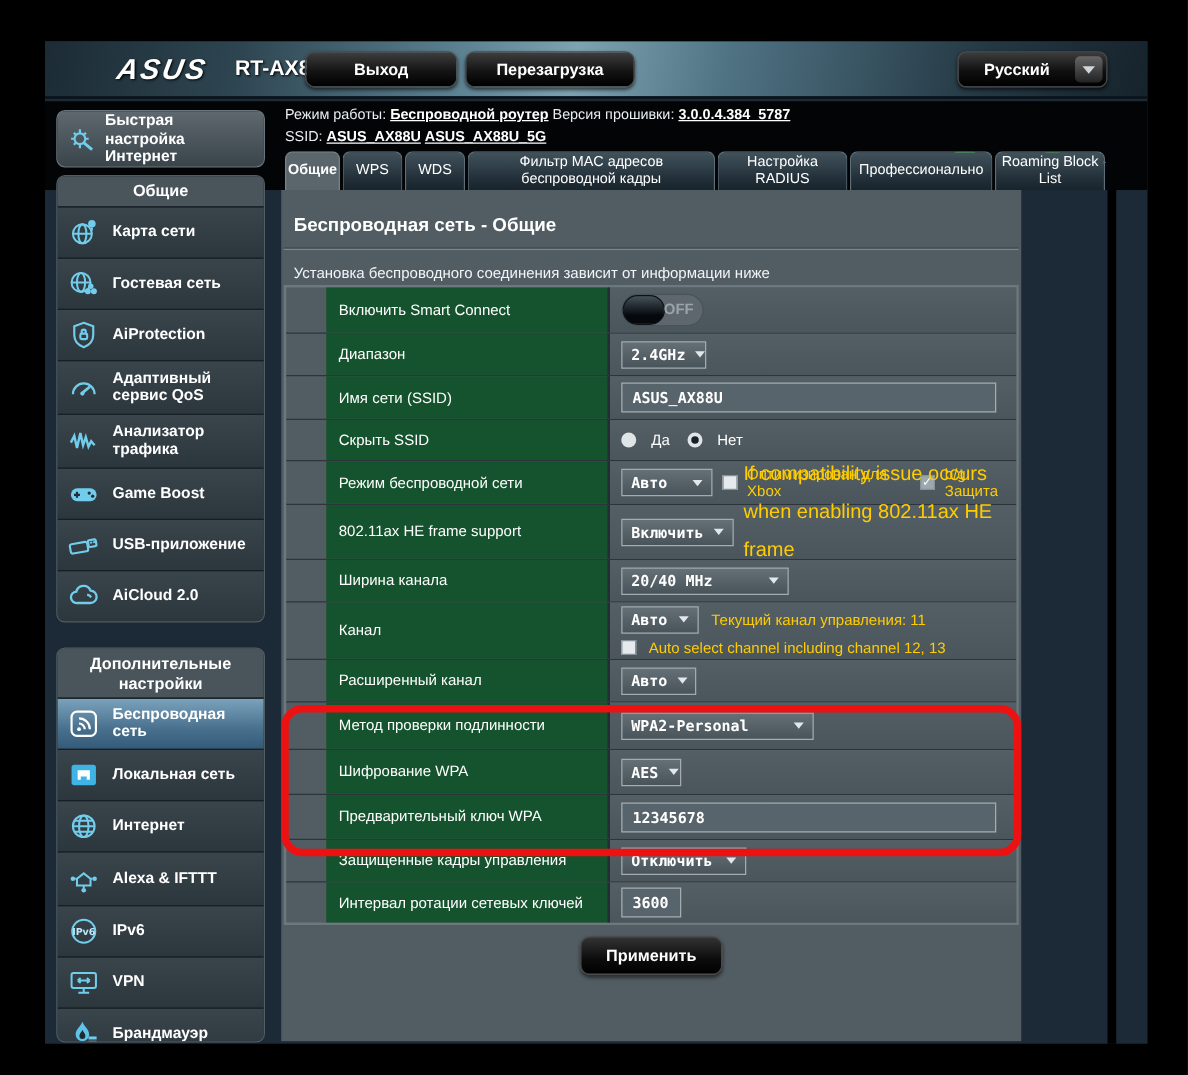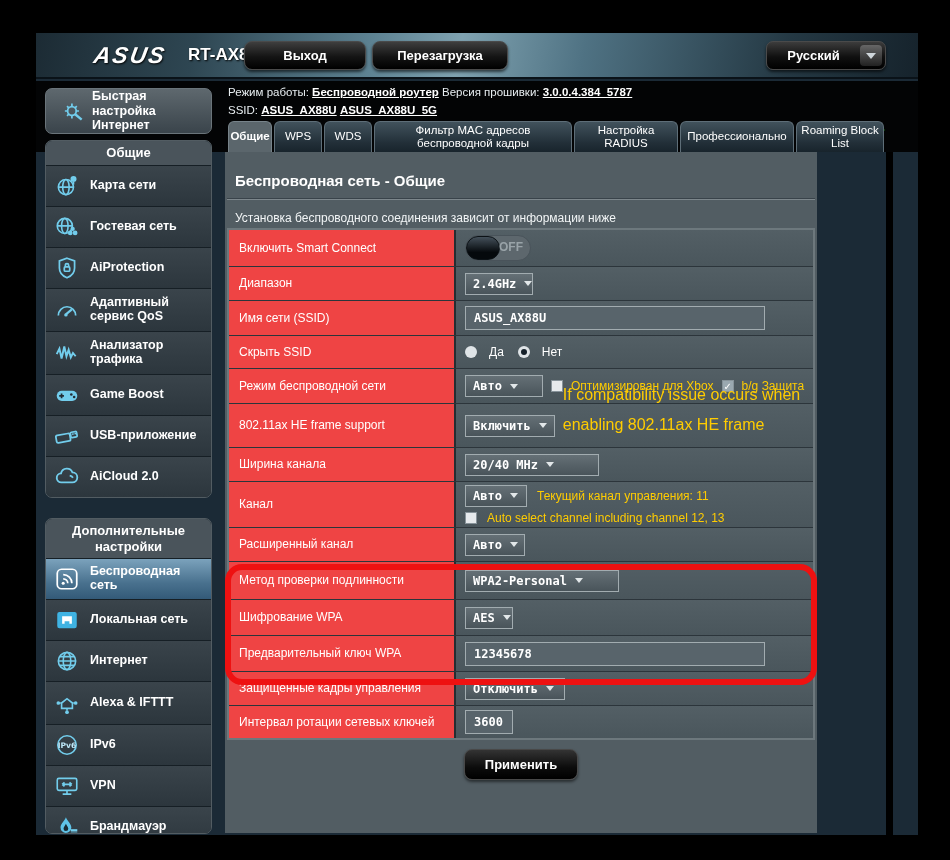--- a/index.html
+++ b/index.html
@@ -37,54 +37,54 @@
   .band-icons { position:absolute; right:32px; top:40px; display:flex; align-items:center; gap:13px; }
   .apptxt { color:#1dd11d; font-weight:bold; font-size:14px; }
   .tabs { position:absolute; left:192px; bottom:0; display:flex; gap:2px; align-items:flex-end; }
   .tab { height:31px; border:1px solid #5e6e78; border-bottom:none; border-radius:6px 6px 0 0;
     background:linear-gradient(#41525c,#222f38 70%,#18242c); color:#fff; font-size:11.5px; text-align:center;
     display:flex; align-items:center; justify-content:center; line-height:1.15; cursor:pointer; padding:0 4px; }
   .tab.active { background:#5b666c; border-color:#77838a; font-weight:bold; }
 
   
   .quickbox { position:absolute; left:9px; top:55px; width:167px; height:46px; border:1px solid #6a747a; border-radius:7px;
-    background:linear-gradient(#5e686e,#3a444b); display:flex; align-items:center; gap:6px; padding:0 14px; cursor:pointer; }
+    background:linear-gradient(#5e686e,#3a444b); display:flex; align-items:center; gap:6px; padding:0 6px; cursor:pointer; }
   .quickbox .qlabel { color:#fff; font-weight:bold; font-size:12.5px; line-height:1.15; }
   .sgroup { position:absolute; left:9px; width:167px; border:1px solid #525c62; border-radius:7px; background:#242e35; overflow:hidden; }
   .sgroup.g1 { top:107px; }
   .sgroup.g2 { top:485px; height:316px; }
   .ghead { background:#4a545b; color:#fff; font-weight:bold; font-size:13px; text-align:center; padding:4px 10px; line-height:1.2; }
   .sitem { display:flex; align-items:center; gap:8px; padding:4px 6px; border-top:1px solid #161f25;
     background:linear-gradient(#3a444b,#2c363d); color:#fff; font-weight:bold; font-size:12.5px; line-height:1.1; cursor:pointer; }
   .sitem .icn { flex:0 0 30px; display:flex; justify-content:center; }
   .sitem.h41 { height:41px; } .sitem.h43 { height:43px; }
   .sitem.active { background:linear-gradient(#7ba2bc,#49718e 60%,#335a78); }
 
   
   .content { position:absolute; left:189px; top:119px; width:592px; height:681px; background:#525d63; }
   .cblack { position:absolute; left:850px; top:119px; width:7px; height:716px; background:#000; }
   .ptitle { margin:20px 10px 0; color:#fff; font-weight:bold; font-size:15px; }
   .pdiv { margin:9px 2px 0; height:2px; border-top:1px solid #39434a; border-bottom:1px solid #7d878c; }
   .psub { margin:11px 10px 3px; color:#f2f5f6; font-size:12px; }
   .tbl { margin:0 2px; border:2px solid #6d787d; }
   .row { display:flex; border-bottom:1px solid #2c353b; }
   .row:last-child { border-bottom:none; }
-  .cl { flex:0 0 227px; background:#ef4444; color:#fff; font-size:12px; padding:0 10px; display:flex; align-items:center;
-    border-right:2px solid #252d32; line-height:1.2; }
+  .cl { flex:0 0 227px; background:#14532d; color:#fff; font-size:12px; padding:0 10px; display:flex; align-items:center;
+    border-right:2px solid #252d32; line-height:1.2;margin-left:32px; }
   .cv { flex:1; background:linear-gradient(#535f65,#4a565c); display:flex; align-items:center; gap:8px; padding:0 0 0 9px; }
   .cv.col { flex-direction:column; align-items:flex-start; justify-content:center; gap:4px; }
   .subline { display:flex; align-items:center; gap:10px; }
 
   .toggle { width:66px; height:26px; border-radius:13px; background:#5d676d; border:1px solid #49535a;
     position:relative; cursor:pointer; }
   .knob { position:absolute; left:0; top:0; width:34px; height:24px; border-radius:12px;
     background:linear-gradient(#44505a,#05090c 70%); border:1px solid #0c1216; }
   .offtxt { position:absolute; right:7px; top:4px; color:#99a3a8; font-weight:bold; font-size:12px; }
 
-  .sel { display:inline-flex; align-items:center; justify-content:flex-start; gap:8px;
+  .sel { display:inline-flex; align-items:center; justify-content:space-between; gap:8px;
     background:linear-gradient(#657076,#49545a); border:1px solid #a2acb0; padding:3px 7px; cursor:pointer;
     color:#fff; font-family:"DejaVu Sans Mono",monospace; font-weight:bold; font-size:12px; }
   .arr { width:0; height:0; border-left:4px solid transparent; border-right:4px solid transparent; border-top:5px solid #e2e7e9; }
   .inp { background:#58646b; border:1px solid #a2acb0; color:#fff; font-family:"DejaVu Sans Mono",monospace;
     font-weight:bold; font-size:12px; padding:4px 8px; height:24px; }
 
   .radio { width:12px; height:12px; border-radius:50%; background:#dfe4e7; display:inline-flex; align-items:center;
     justify-content:center; cursor:pointer; }
   .radio .dot { width:6px; height:6px; border-radius:50%; background:#15202a; }
   .rlbl { color:#fff; font-size:12px; margin-left:4px; margin-right:6px; }

